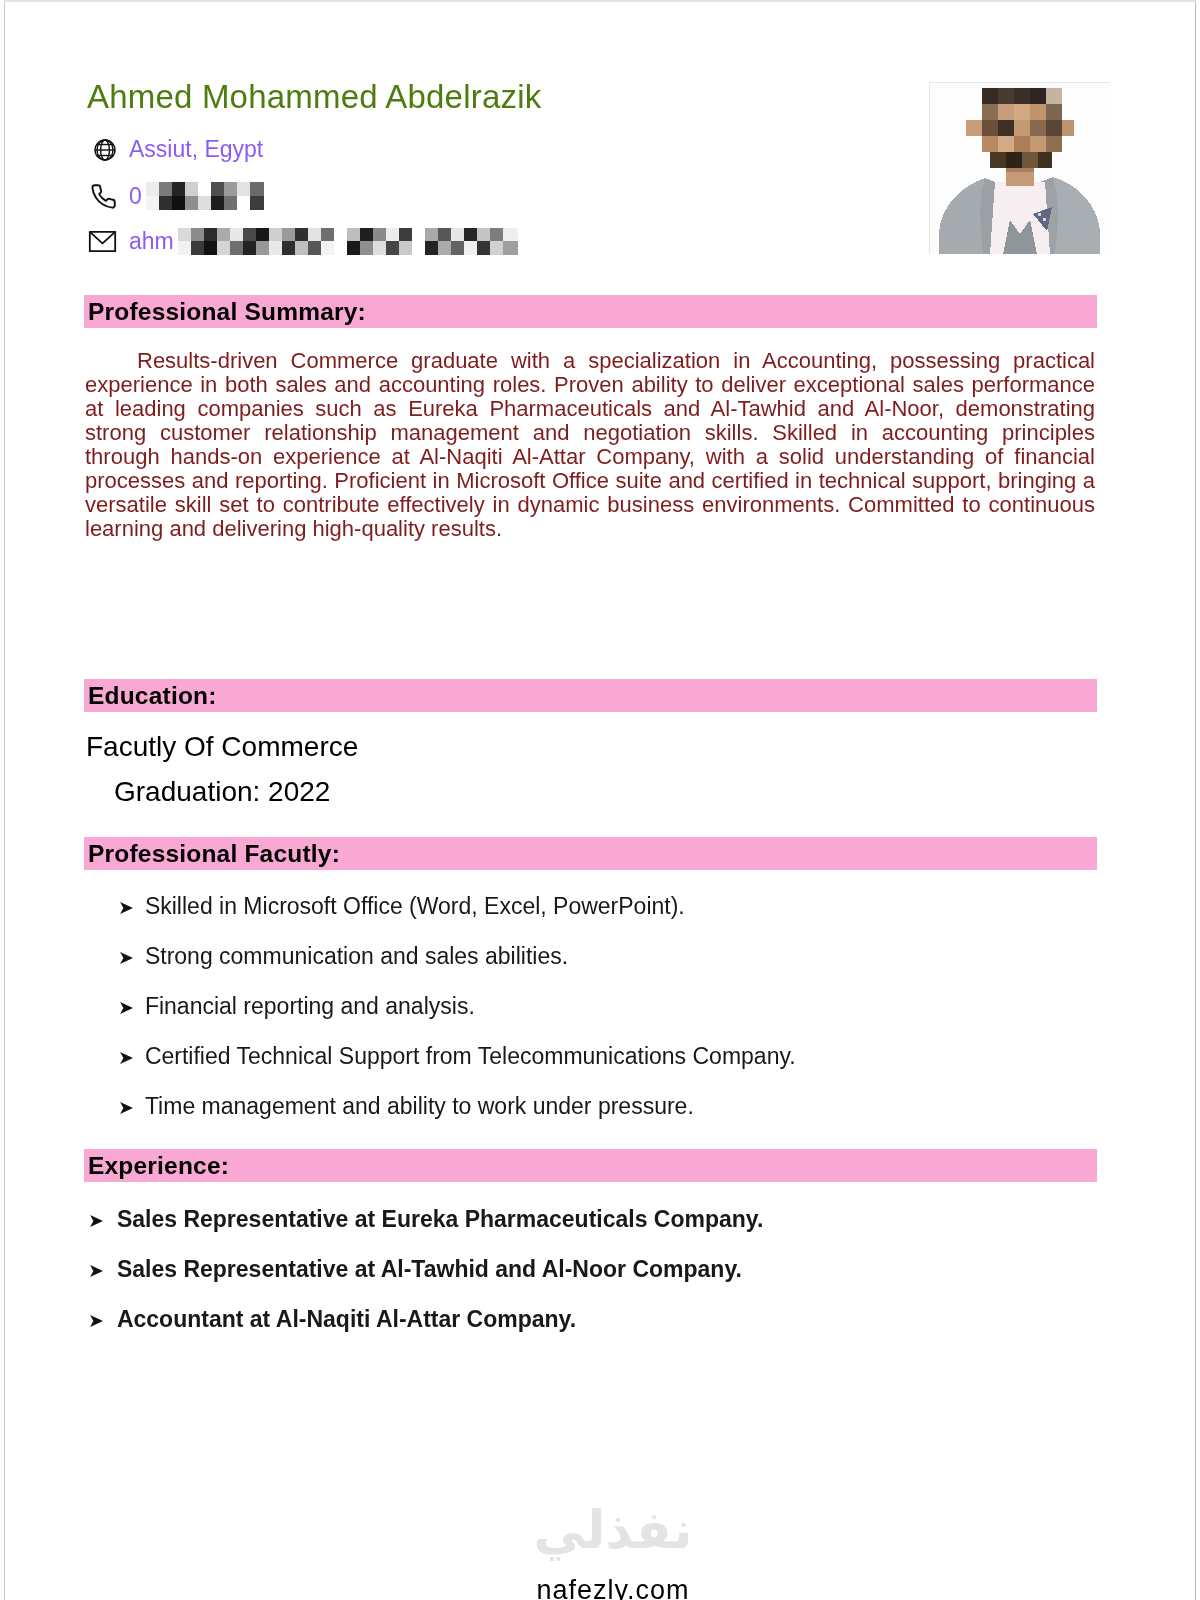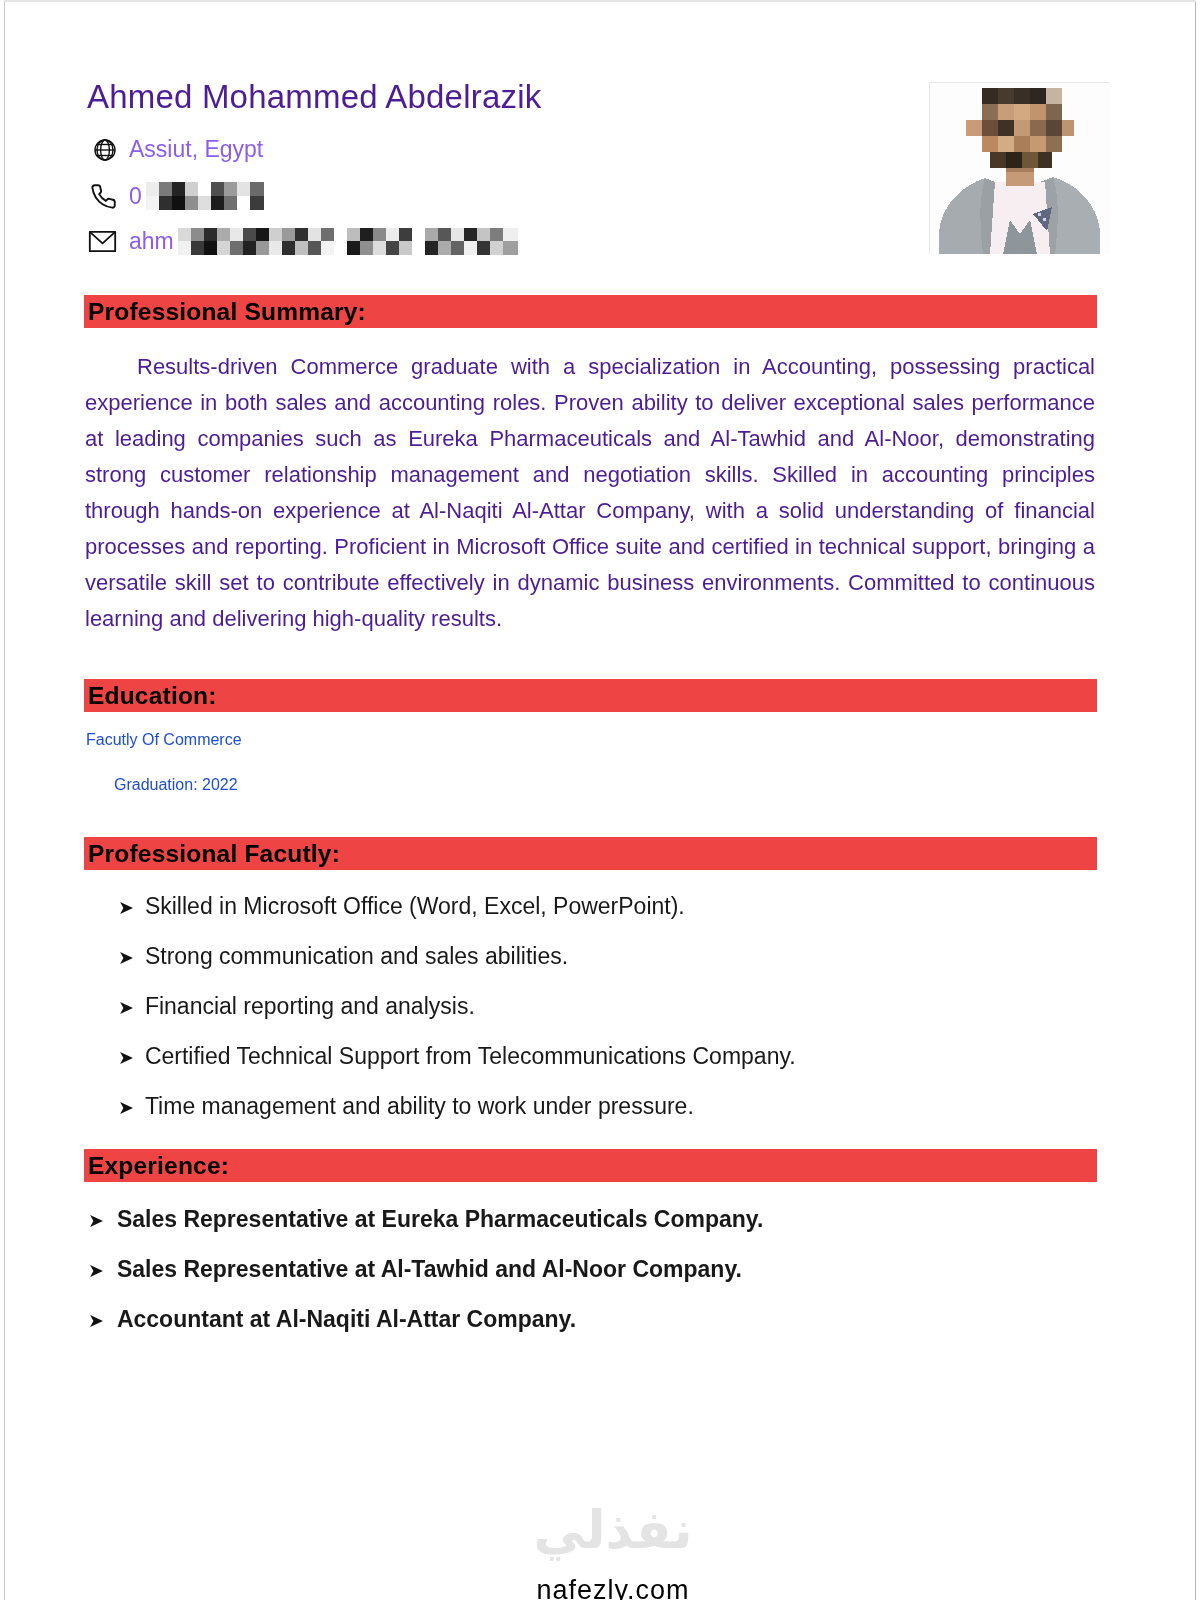--- a/index.html
+++ b/index.html
@@ -6,47 +6,47 @@
   .page{
     position:relative;width:1200px;height:1600px;background:#ffffff;
     font-family:"Liberation Sans","DejaVu Sans",sans-serif;color:#141414;
     overflow:hidden;
   }
   .edge{position:absolute;background:#c9c9c9;}
   .edge-left{left:4px;top:0;width:1px;height:1600px;}
   .edge-right{left:1195px;top:0;width:1px;height:1600px;background:#b8b8b8;}
   .edge-top{left:4px;top:0;width:1192px;height:2px;background:#e4e4e4;}
 
-  .name{position:absolute;left:87px;top:78px;font-size:33px;font-weight:400;color:#4c1d95;letter-spacing:.2px;}
+  .name{position:absolute;left:87px;top:78px;font-size:33px;font-weight:400;color:#4d7c0f;letter-spacing:.2px;}
 
   .contact-row{position:absolute;display:flex;align-items:center;}
   .contact-row .ic{flex:0 0 auto;display:block;}
   .contact-row .txt{font-size:23px;color:#8b5cf6;margin-left:12px;}
   .row-location{left:93px;top:136px;}
   .row-phone{left:90px;top:182px;}
   .row-email{left:88px;top:228px;}
   .mosaic{display:block;margin-left:4px;}
 
   .photo{position:absolute;left:929px;top:82px;width:181px;height:172px;}
 
   .section-bar{
-    position:absolute;left:84px;width:1013px;height:33px;background:#ef4444;
+    position:absolute;left:84px;width:1013px;height:33px;background:#f9a8d4;
     display:flex;align-items:center;
   }
   .section-bar .bar-title{font-size:24.5px;font-weight:bold;color:#000;padding-left:4px;letter-spacing:.2px;}
   .bar-summary{top:295px;}
   .bar-education{top:679px;}
   .bar-skills{top:837px;}
   .bar-experience{top:1149px;}
 
   .summary-text{
     position:absolute;left:85px;top:349px;width:1010px;
-    font-size:22px;line-height:36px;text-align:justify;text-indent:52px;color:#4c1d95;
+    font-size:22px;line-height:24px;text-align:justify;text-indent:52px;color:#7f1d1d;
   }
-  .edu-line{position:absolute;left:86px;font-size:16px;color:#1d4ed8;}
+  .edu-line{position:absolute;left:86px;font-size:28px;color:#000000;}
   .edu-line-1{top:731px;}
   .edu-line-2{top:776px;margin-left:28px;}
 
   .bullet-list{position:absolute;left:86px;list-style:none;margin:0;padding:0;}
   .list-skills{top:893px;margin-left:32px;}
   .list-experience{top:1206px;font-weight:bold;}
   .bullet-list li{height:50px;font-size:23px;color:#191919;white-space:nowrap;}
   .bullet-list .blt{font-size:19px;margin-right:11px;color:#111;}
   .list-experience li .blt{margin-right:13px;}
   .list-experience{left:88px;}

